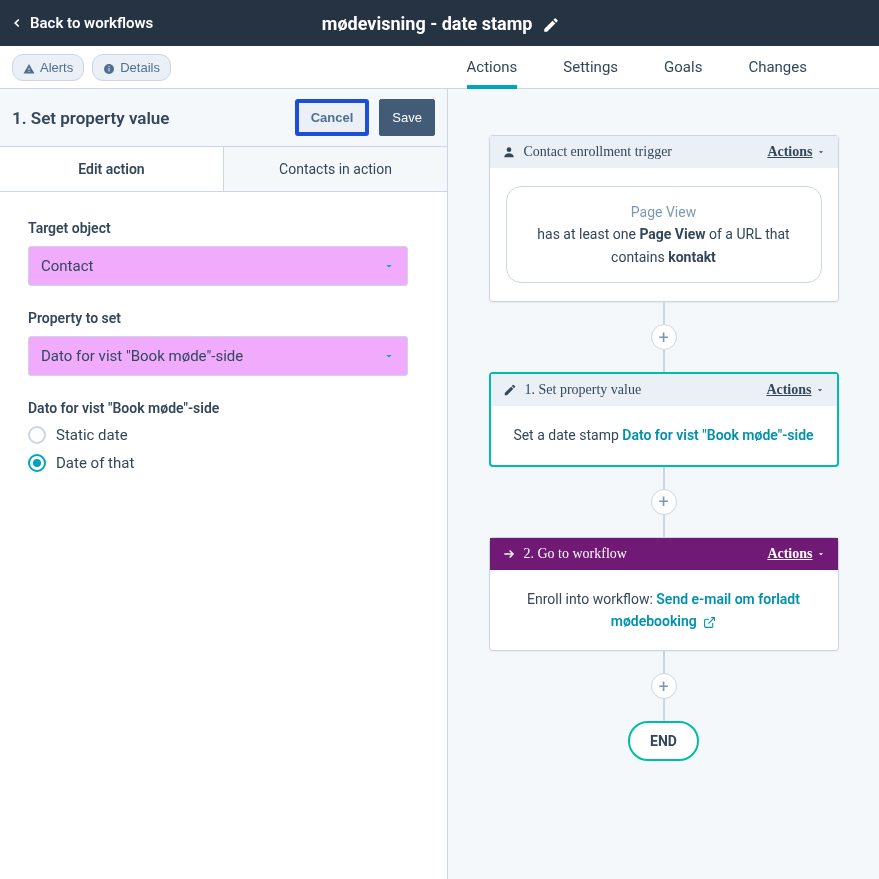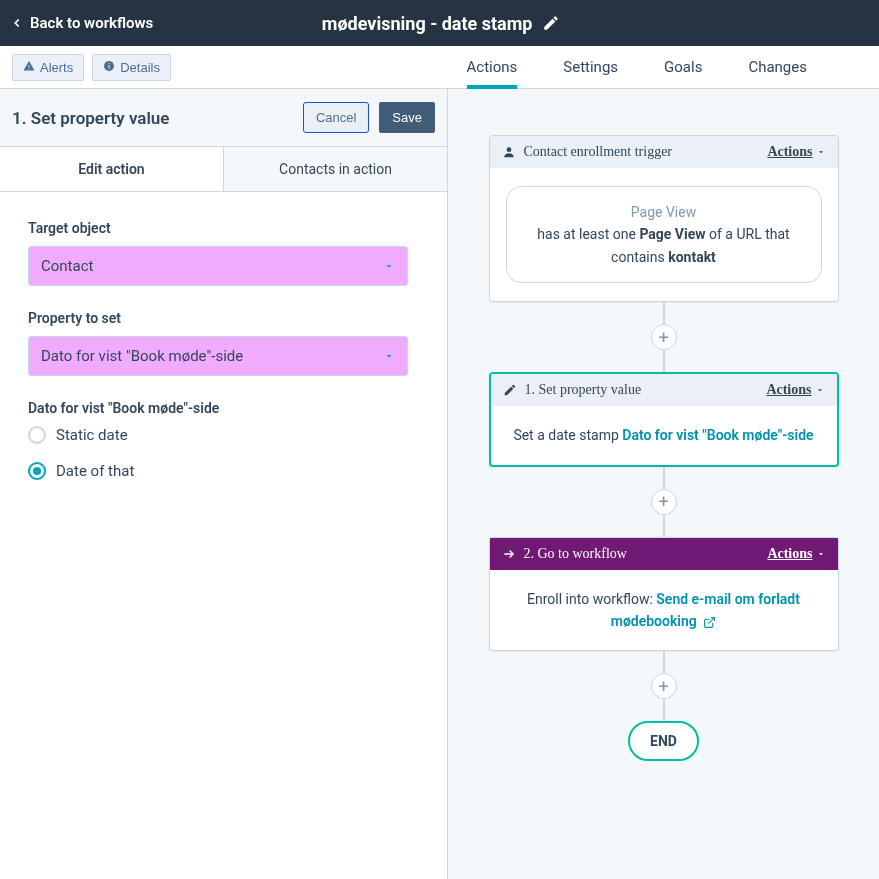--- a/index.html
+++ b/index.html
@@ -1,43 +1,43 @@
 <!DOCTYPE html>
 <html><head>
 <meta charset="utf-8">
 <style>
   * { box-sizing: border-box; margin: 0; padding: 0; }
   html, body { width: 879px; height: 879px; font-family: -apple-system, BlinkMacSystemFont, "Segoe UI", Roboto, "Helvetica Neue", Arial, sans-serif; color: #33475b; background: #fff; }
   .topbar { background: #253342; color: #fff; height: 46px; display: flex; align-items: center; padding: 0 10px; }
   .back { display: inline-flex; align-items: center; gap: 6px; font-weight: 600; font-size: 15px; cursor: pointer; }
-  .title-wrap { flex: 1; text-align: center; display: flex; justify-content: center; align-items: center; gap: 10px; }
+  .title-wrap { flex: 1; text-align: center; display: flex; justify-content: center; align-items: flex-end; gap: 10px; }
   .title { font-weight: 700; font-size: 18px; }
   .pencil { width: 18px; height: 18px; }
   .toolbar { height: 43px; border-bottom: 1px solid #cbd6e2; display: flex; align-items: center; padding: 0 12px; background: #fff; }
-  .btn-outline { border: 1px solid #cbd6e2; background: #eaf0f6; color: #506e91; font-size: 13px; border-radius: 2px; padding: 5px 10px; display: inline-flex; align-items: flex-start; gap: 5px; cursor: pointer; }
+  .btn-outline { border: 1px solid #cbd6e2; background: #eaf0f6; color: #506e91; font-size: 13px; border-radius: 11px; padding: 5px 10px; display: inline-flex; align-items: flex-end; gap: 5px; cursor: pointer; }
   .btn-outline + .btn-outline { margin-left: 8px; }
   .tabs { margin-left: auto; display: flex; gap: 46px; height: 100%; align-items: center; padding-right: 60px;}
   .tab { height: 100%; display: flex; align-items: center; font-size: 15px; color: #33475b; cursor: pointer; position: relative; }
   .tab.active { color: #33475b; font-weight: 400; }
   .tab.active::after { content: ""; position: absolute; left: 0; right: 0; bottom: -1px; height: 4px; background: #00a4bd; }
   .layout { display: flex; height: calc(879px - 46px - 43px); }
   .left { width: 448px; border-right: 1px solid #cbd6e2; display: flex; flex-direction: column; }
   .panel-header { display: flex; align-items: center; height: 58px; padding: 0 12px; background: #f5f8fa; border-bottom: 1px solid #cbd6e2; }
   .panel-header h2 { font-size: 17px; font-weight: 600; }
   .panel-header .actions { margin-left: auto; display: flex; gap: 10px; }
-  .btn-cancel { background: #eaf0f6; border: 1px solid #1d4ed8; color: #506e91; border-radius: 3px; font-size: 13px; padding: 7px 12px; cursor: pointer; }
+  .btn-cancel { background: #eaf0f6; border: 4px solid #1d4ed8; color: #506e91; border-radius: 3px; font-size: 13px; padding: 7px 12px; cursor: pointer; font-weight: bold; }
   .btn-save { background: #425b76; border: 1px solid #425b76; color: #fff; border-radius: 2px; font-size: 13px; padding: 7px 12px; cursor: pointer; }
   .subtabs { display: flex; border-bottom: 1px solid #cbd6e2; }
   .subtab { flex: 1; text-align: center; padding: 14px 0; font-size: 14px; cursor: pointer; background: #f5f8fa; color: #33475b; }
   .subtab.active { background: #fff; font-weight: 600; border-right: 1px solid #cbd6e2; }
   .form { padding: 28px 28px; }
   .label { font-weight: 600; font-size: 14px; margin-bottom: 10px; display: block; }
   .select { width: 380px; height: 40px; border: 1px solid #cbd6e2; border-radius: 3px; background: #f0abfc; display: flex; align-items: center; padding: 0 12px; justify-content: space-between; font-size: 15px; color: #33475b; cursor: pointer; margin-bottom: 24px; }
   .caret { width: 12px; height: 12px; }
-  .radio-group { display: flex; flex-direction: column; gap: 18px; }
+  .radio-group { display: flex; flex-direction: column; gap: 10px; }
   .radio-item { display: flex; align-items: center; gap: 10px; font-size: 15px; cursor: pointer; }
   .radio { width: 18px; height: 18px; border: 2px solid #cbd6e2; border-radius: 50%; display: inline-flex; align-items: center; justify-content: center; }
   .radio.checked { border-color: #00a4bd; }
   .radio.checked::after { content: ""; width: 8px; height: 8px; background: #00a4bd; border-radius: 50%; }
   .right { flex: 1; background: #f5f8fa; overflow: auto; padding: 46px 0 20px; display: flex; flex-direction: column; align-items: center; }
   .card { width: 350px; background: #fff; border: 1px solid #cbd6e2; border-radius: 4px; box-shadow: 0 1px 2px rgba(0,0,0,0.06); }
   .card.active { border: 2px solid #00bda5; }
   .card-header { background: #eaf0f6; padding: 8px 12px; display: flex; align-items: center; gap: 8px; font-size: 14px; color: #33475b; font-family: Liberation Serif, serif; }
   .card.dark .card-header { background: #701a75; color: #fff; }
   .card-header .actions-link { margin-left: auto; display: inline-flex; align-items: center; gap: 3px; font-weight: 600; text-decoration: underline; cursor: pointer; font-size: 14px; }

